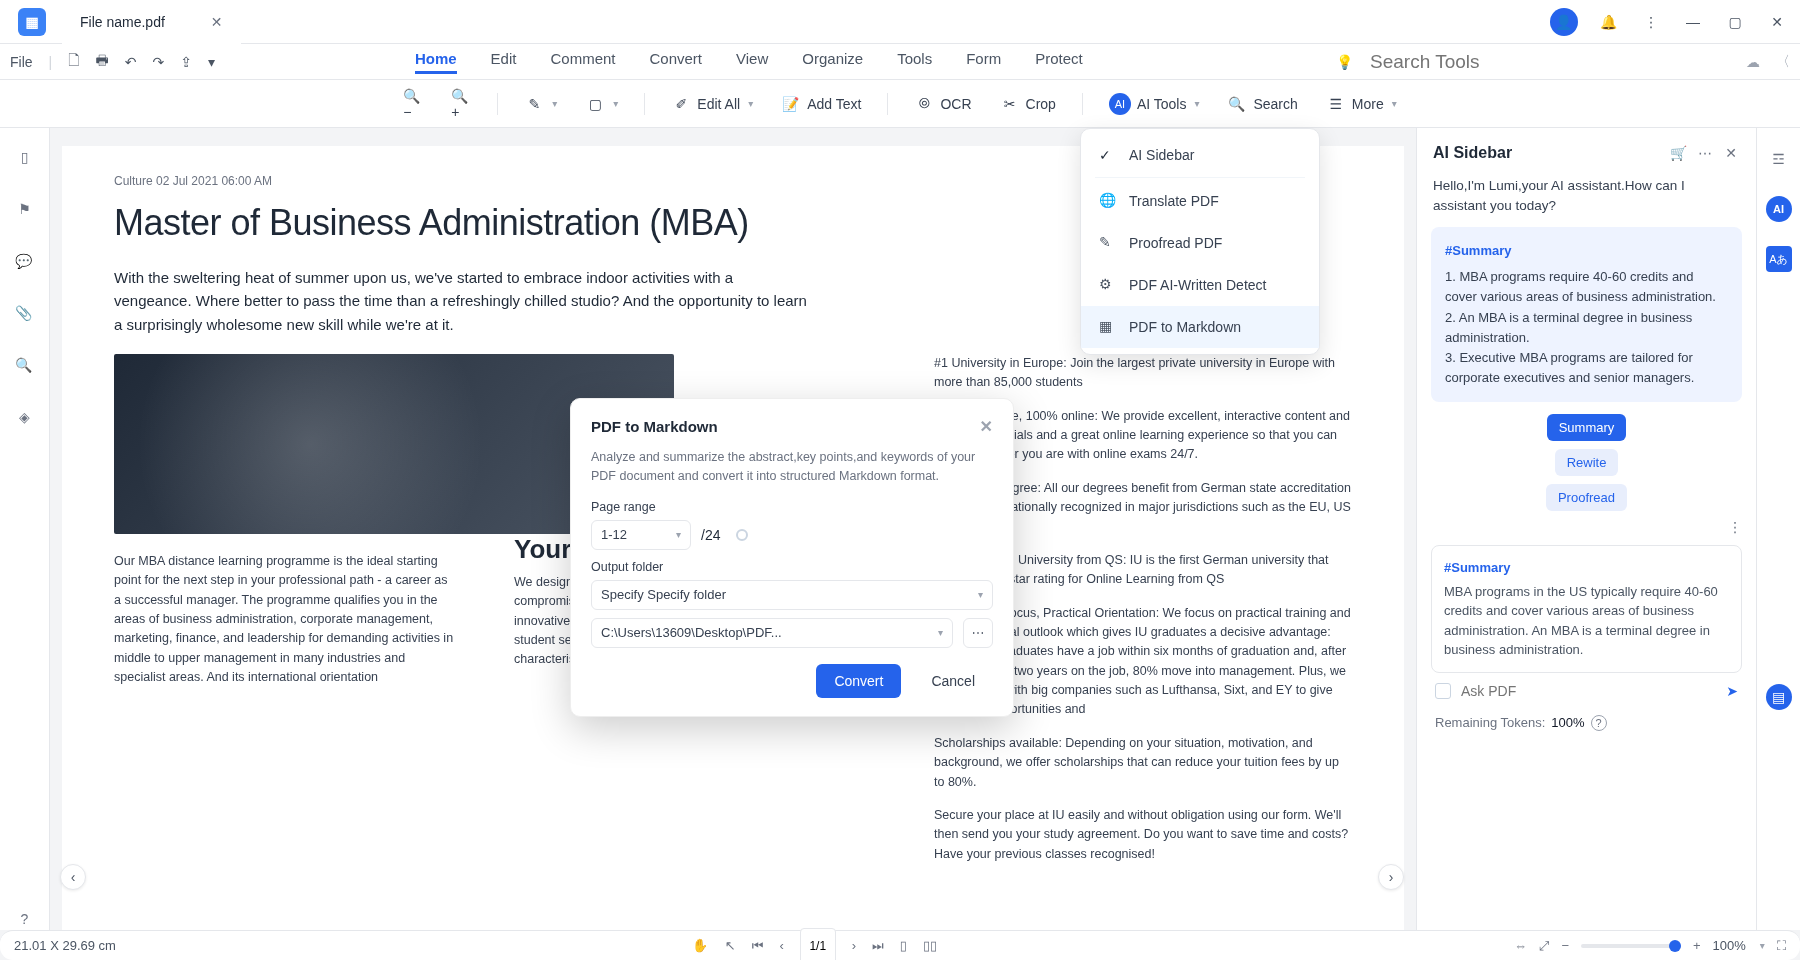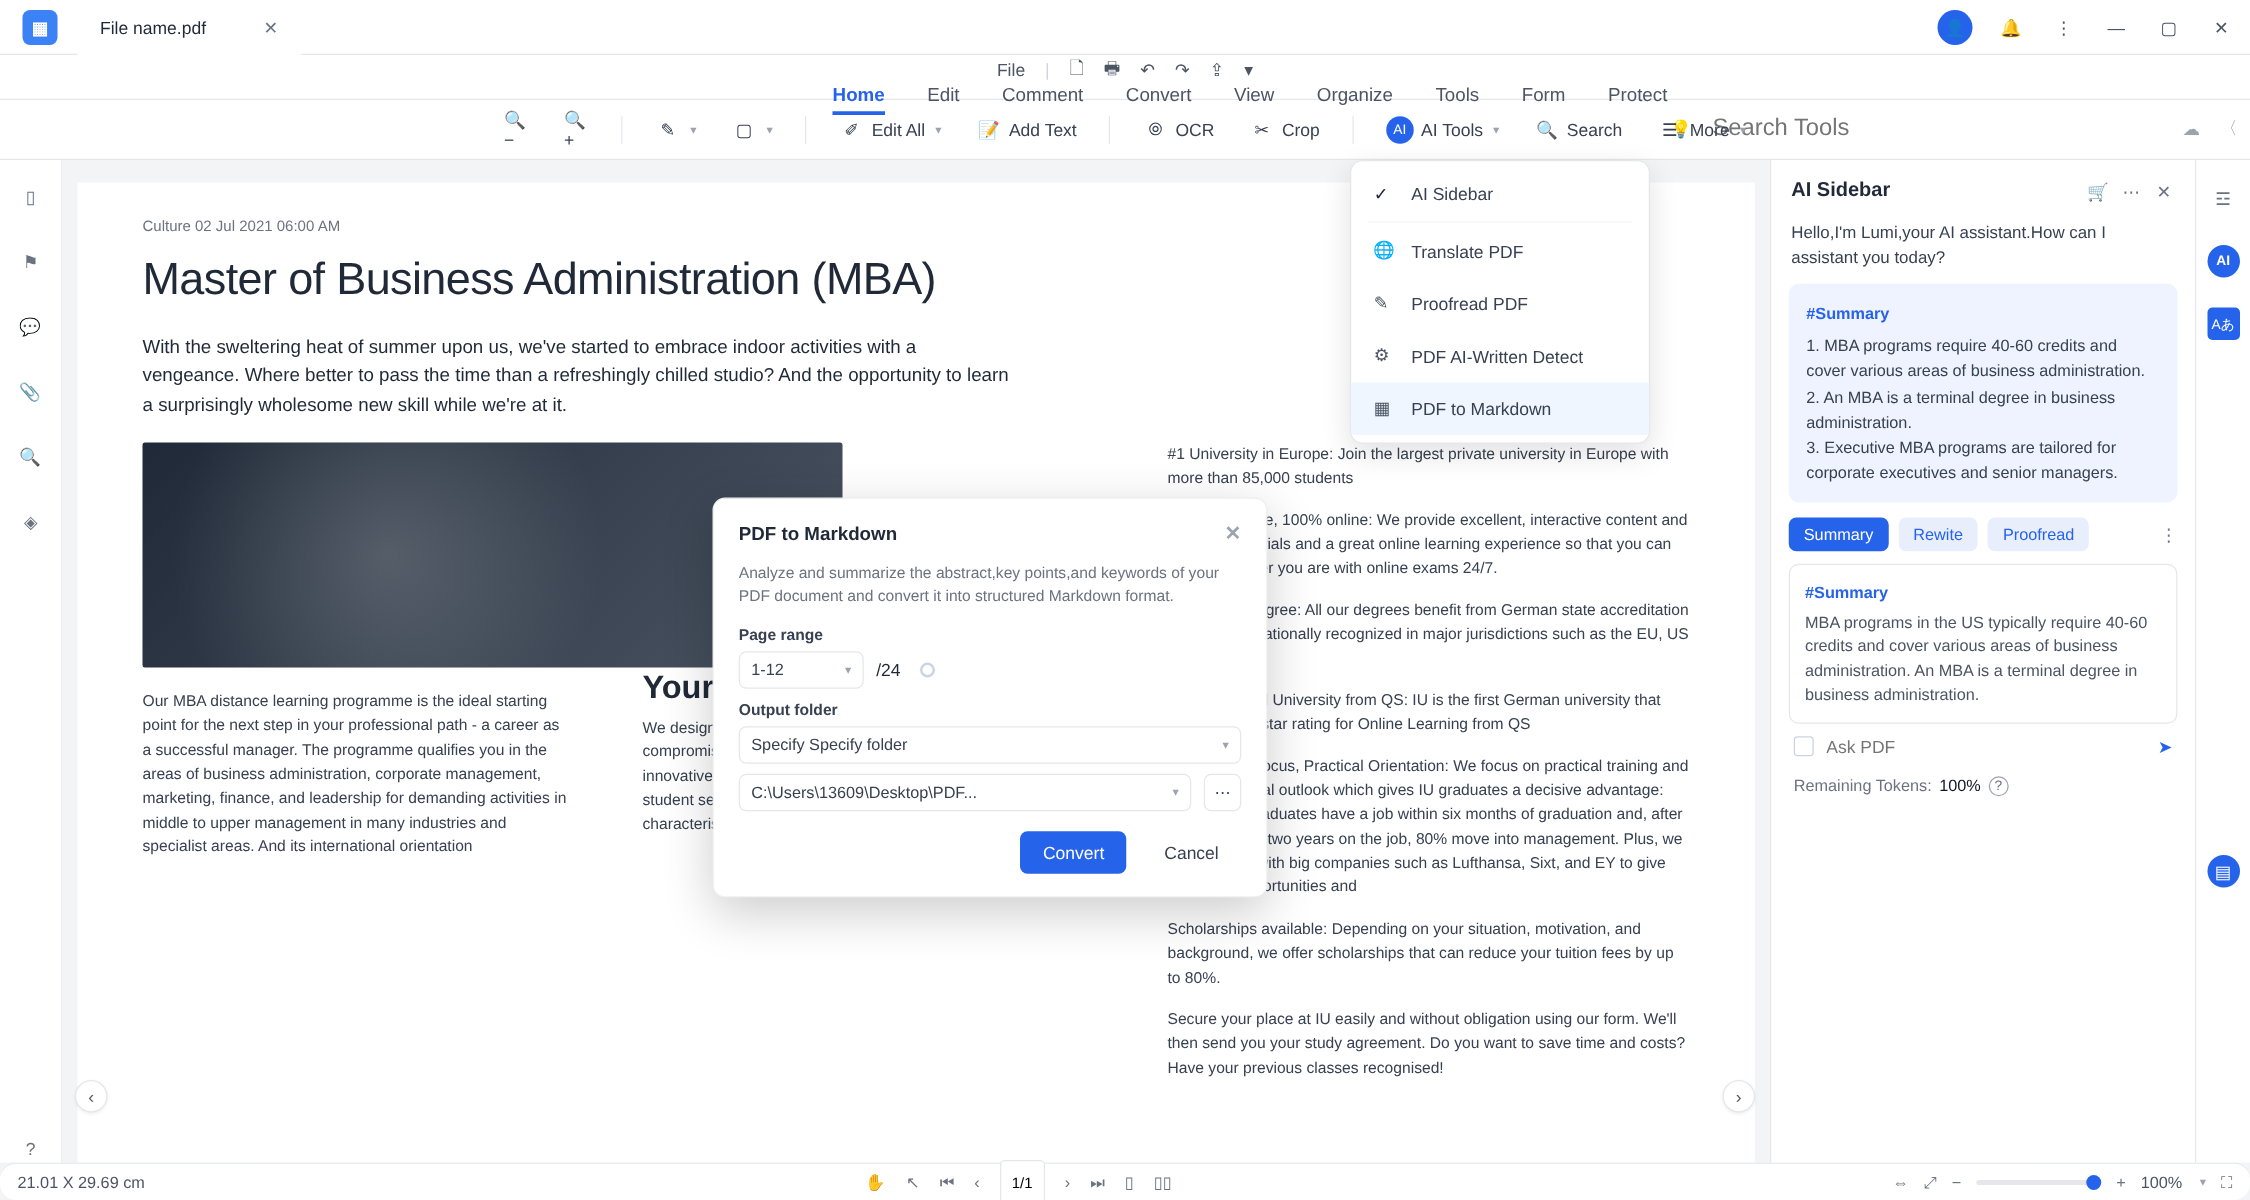--- a/index.html
+++ b/index.html
@@ -9,21 +9,21 @@
 .titlebar { height: 44px; background: #fff; display: flex; align-items: center; border-bottom: 1px solid #e5e7eb; }
 .app-logo { width: 28px; height: 28px; background: #3b82f6; border-radius: 6px; margin: 0 16px 0 18px; display: flex; align-items: center; justify-content: center; color: #fff; font-weight: bold; }
 .tab { display: flex; align-items: center; padding: 0 18px; height: 44px; background: #fff; border-radius: 0; position: relative; }
 .tab-close { margin-left: 46px; color: #6b7280; cursor: pointer; }
 .title-spacer { flex: 1; }
 .title-right { display: flex; align-items: center; gap: 20px; padding-right: 12px; }
 .avatar-circle { width: 28px; height: 28px; border-radius: 50%; background: #2563eb; display: flex; align-items: center; justify-content: center; color: #fff; }
 .win-btn { width: 22px; height: 22px; display: flex; align-items: center; justify-content: center; color: #4b5563; cursor: pointer; }
 
 
-.menubar { height: 36px; background: #fff; display: flex; align-items: center; padding: 0 10px; border-bottom: 1px solid #e5e7eb; flex-direction: column; }
+.menubar { height: 36px; background: #fff; display: flex; align-items: center; padding: 0 10px; border-bottom: 1px solid #e5e7eb; }
 .menubar .left { display: flex; align-items: center; gap: 16px; color: #4b5563; }
 .menubar .tabs { display: flex; gap: 34px; margin-left: 200px; }
 .menu-tab { color: #4b5563; cursor: pointer; font-size: 15px; }
 .menu-tab.active { color: #2563eb; font-weight: 600; border-bottom: 3px solid #2563eb; padding-bottom: 4px; }
 .menubar .right { margin-left: auto; display: flex; align-items: center; gap: 16px; color: #9ca3af; }
 .search-tools { border: none; outline: none; font-size: 19px; width: 140px; }
 
 .toolbar { height: 48px; background: #fff; display: flex; align-items: center; justify-content: center; gap: 16px; border-bottom: 1px solid #e5e7eb; padding: 0 40px; }
 .tool-item { display: flex; align-items: center; gap: 6px; color: #374151; cursor: pointer; padding: 4px 6px; }
 .tool-divider { width: 1px; height: 22px; background: #e5e7eb; margin: 0 4px; }
@@ -59,42 +59,42 @@
 .dd-sep { height: 1px; background: #f1f5f9; margin: 2px 14px; }
 .dd-check { width:18px; color:#1f2937;}
 .dd-icon { width:18px; height:18px; color:#4b5563;}
 
 
 .modal { position: absolute; top: 398px; left: 570px; width: 444px; background: #fff; border-radius: 10px; box-shadow: 0 12px 40px rgba(0,0,0,.2); z-index: 40; border:1px solid #eee;}
 .modal-head { display: flex; align-items: center; padding: 18px 20px 8px; font-weight: 600; font-size: 15px; }
 .modal-close { margin-left: auto; color: #9ca3af; cursor: pointer; font-size: 16px; }
 .modal-body { padding: 4px 20px 16px; }
 .modal-body .desc { font-size: 12.5px; color: #6b7280; line-height: 1.5; margin-bottom: 14px; }
-.modal-body .label { font-size: 12.5px; color: #374151; font-weight: 700; margin: 10px 0 6px; }
+.modal-body .label { font-size: 12.5px; color: #374151; font-weight: 400; margin: 10px 0 6px; }
 .row { display: flex; align-items: center; gap: 10px; }
 .select { height: 30px; border: 1px solid #e5e7eb; border-radius: 6px; display: flex; align-items: center; padding: 0 9px; color: #374151; font-size: 13px; background:#fff; }
 .select .sv { flex:1 }
 .radio-dot{ width:12px;height:12px;border-radius:50%;border:2px solid #cbd5e1;display:inline-block;margin-left:6px;}
 .modal-foot { display: flex; justify-content: flex-end; gap: 12px; padding: 0 20px 18px; }
 .btn { height: 34px; padding: 0 18px; border-radius: 6px; border: none; cursor: pointer; font-size: 14px; }
 .btn-primary { background: #2563eb; color: #fff; }
 .btn-secondary { background: #fff; color: #374151; }
 
 
 .ai-side { width: 340px; background: #fff; border-left: 1px solid #e5e7eb; display: flex; flex-direction: column; }
 .ai-side-head { display: flex; align-items: center; padding: 16px 16px 10px; gap: 8px; }
 .ai-side-head .title { font-weight: 700; font-size: 16px; }
 .ai-side-head .sp { flex:1 }
 .ai-side-head .hicon{ color:#6b7280; cursor:pointer; width:18px; text-align:center;}
 .ai-side-head .cart{ color:#f59e0b;}
 .ai-side-body { padding: 0 14px; flex: 1; overflow: hidden; }
 .ai-hello { font-size: 13.5px; color: #374151; margin: 4px 2px 12px; line-height:1.45;}
 .card { background: #eef3ff; border-radius: 8px; padding: 14px 14px; margin-bottom: 12px; font-size: 13px; color: #374151; line-height: 1.55; }
 .card .tag { color: #2563eb; font-weight: 600; display: block; margin-bottom: 6px; }
-.chips { display: flex; gap: 8px; align-items: center; margin: 6px 0 10px; }
+.chips { display: flex; gap: 8px; align-items: center; margin: 6px 0 10px; flex-direction: column; }
 .chip { padding: 6px 12px; border-radius: 6px; font-size: 13px; background: #e8eefc; color: #2563eb; cursor: pointer; }
 .chip.active { background: #2563eb; color: #fff; }
 .chip-more { margin-left: auto; color: #6b7280; cursor:pointer;}
 .card2 { border: 1px solid #e5e7eb; border-radius: 8px; padding: 12px; font-size: 13px; color: #4b5563; line-height: 1.5; }
 .card2 .tag { color: #2563eb; font-weight: 600; display:block; margin-bottom:4px;}
 .ask { display: flex; align-items: center; padding: 10px 4px; gap: 10px; }
 .ask input { flex: 1; border: none; outline: none; font-size: 14px; }
 .ask .box{ width:16px;height:16px;border:1.5px solid #cbd5e1;border-radius:3px;}
 .ask .send{ color:#2563eb; cursor:pointer;}
 .tokens { display:flex; align-items:center; gap:6px; padding: 6px 4px 12px; font-size:13px; color:#6b7280;}

